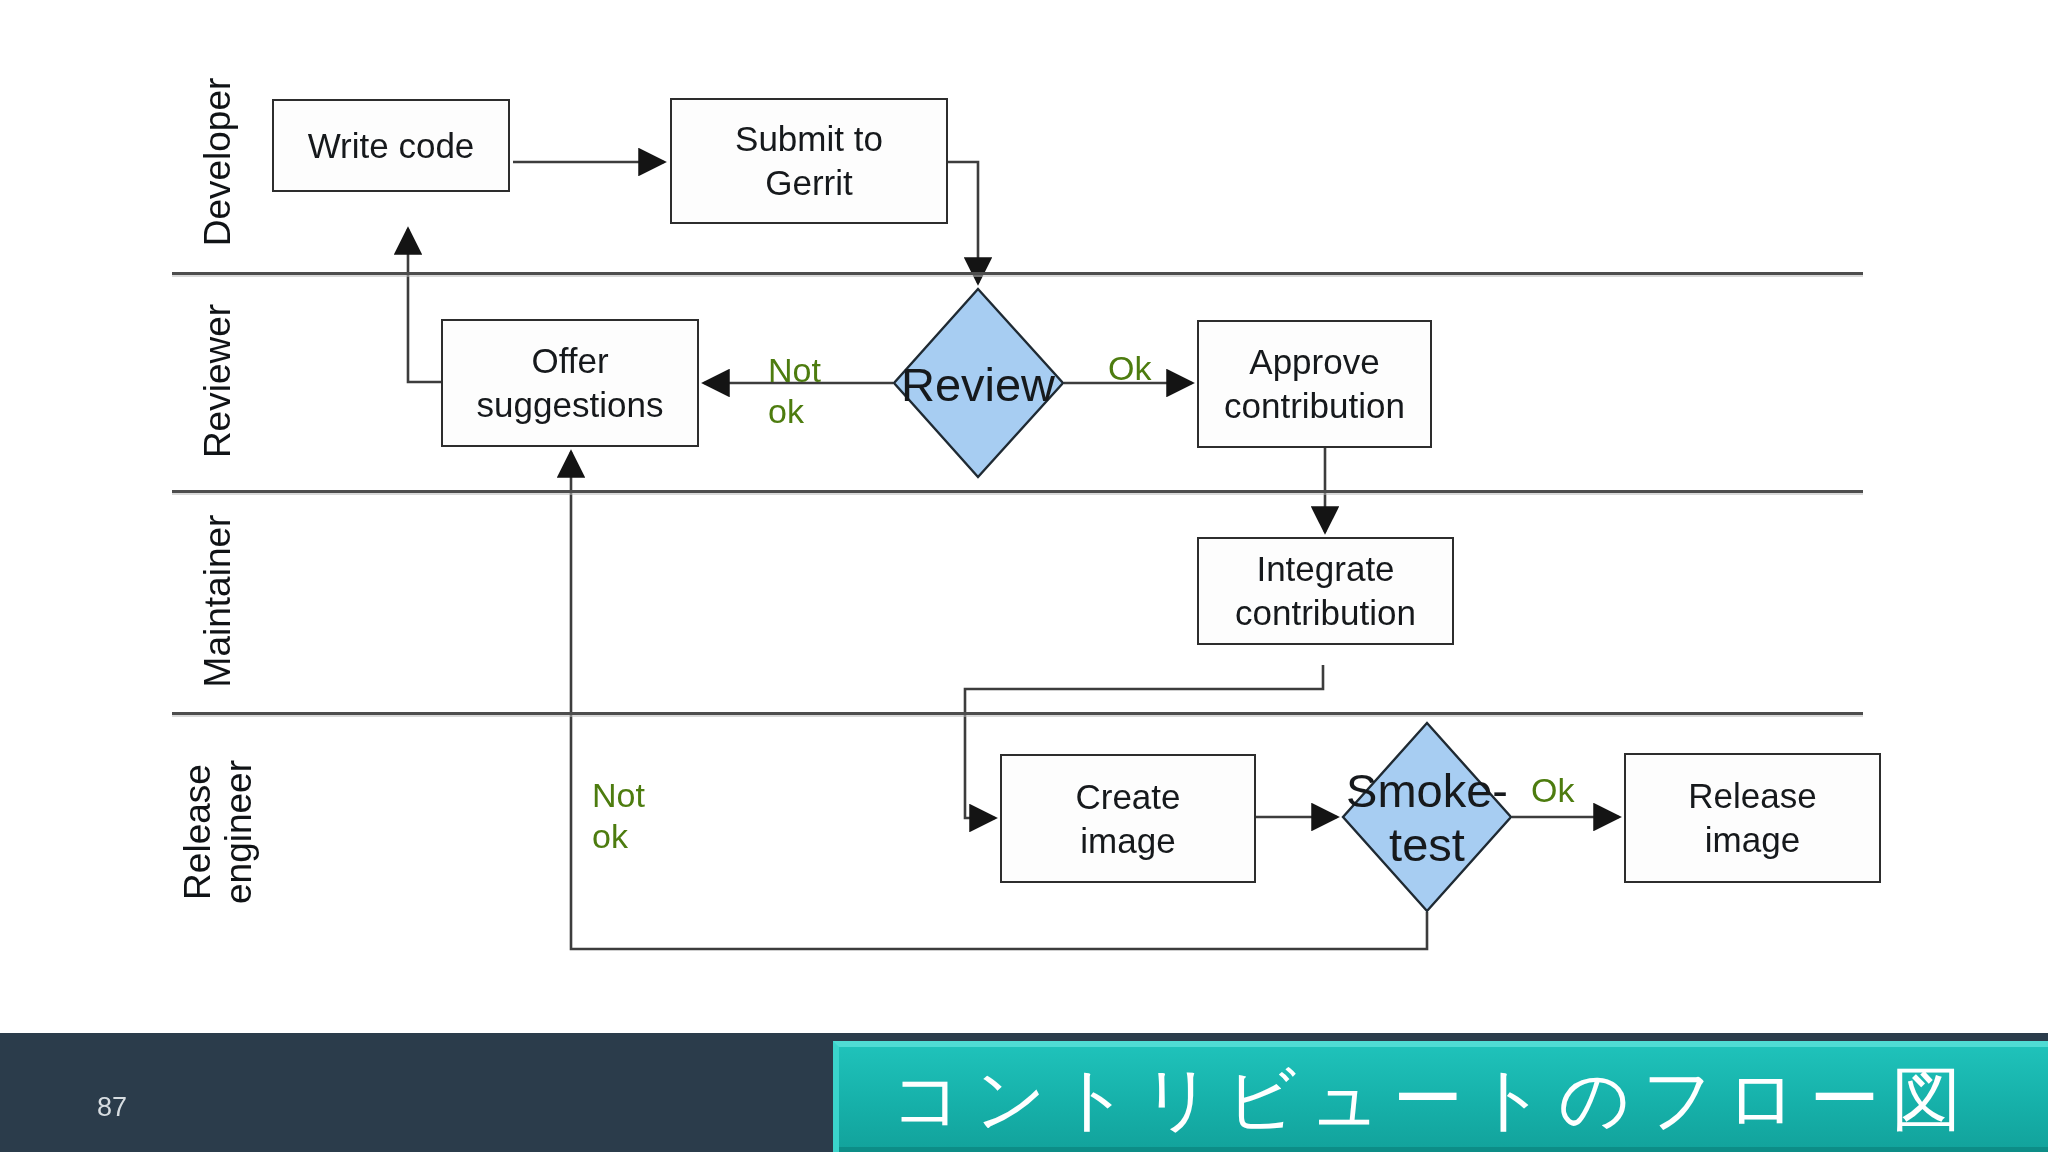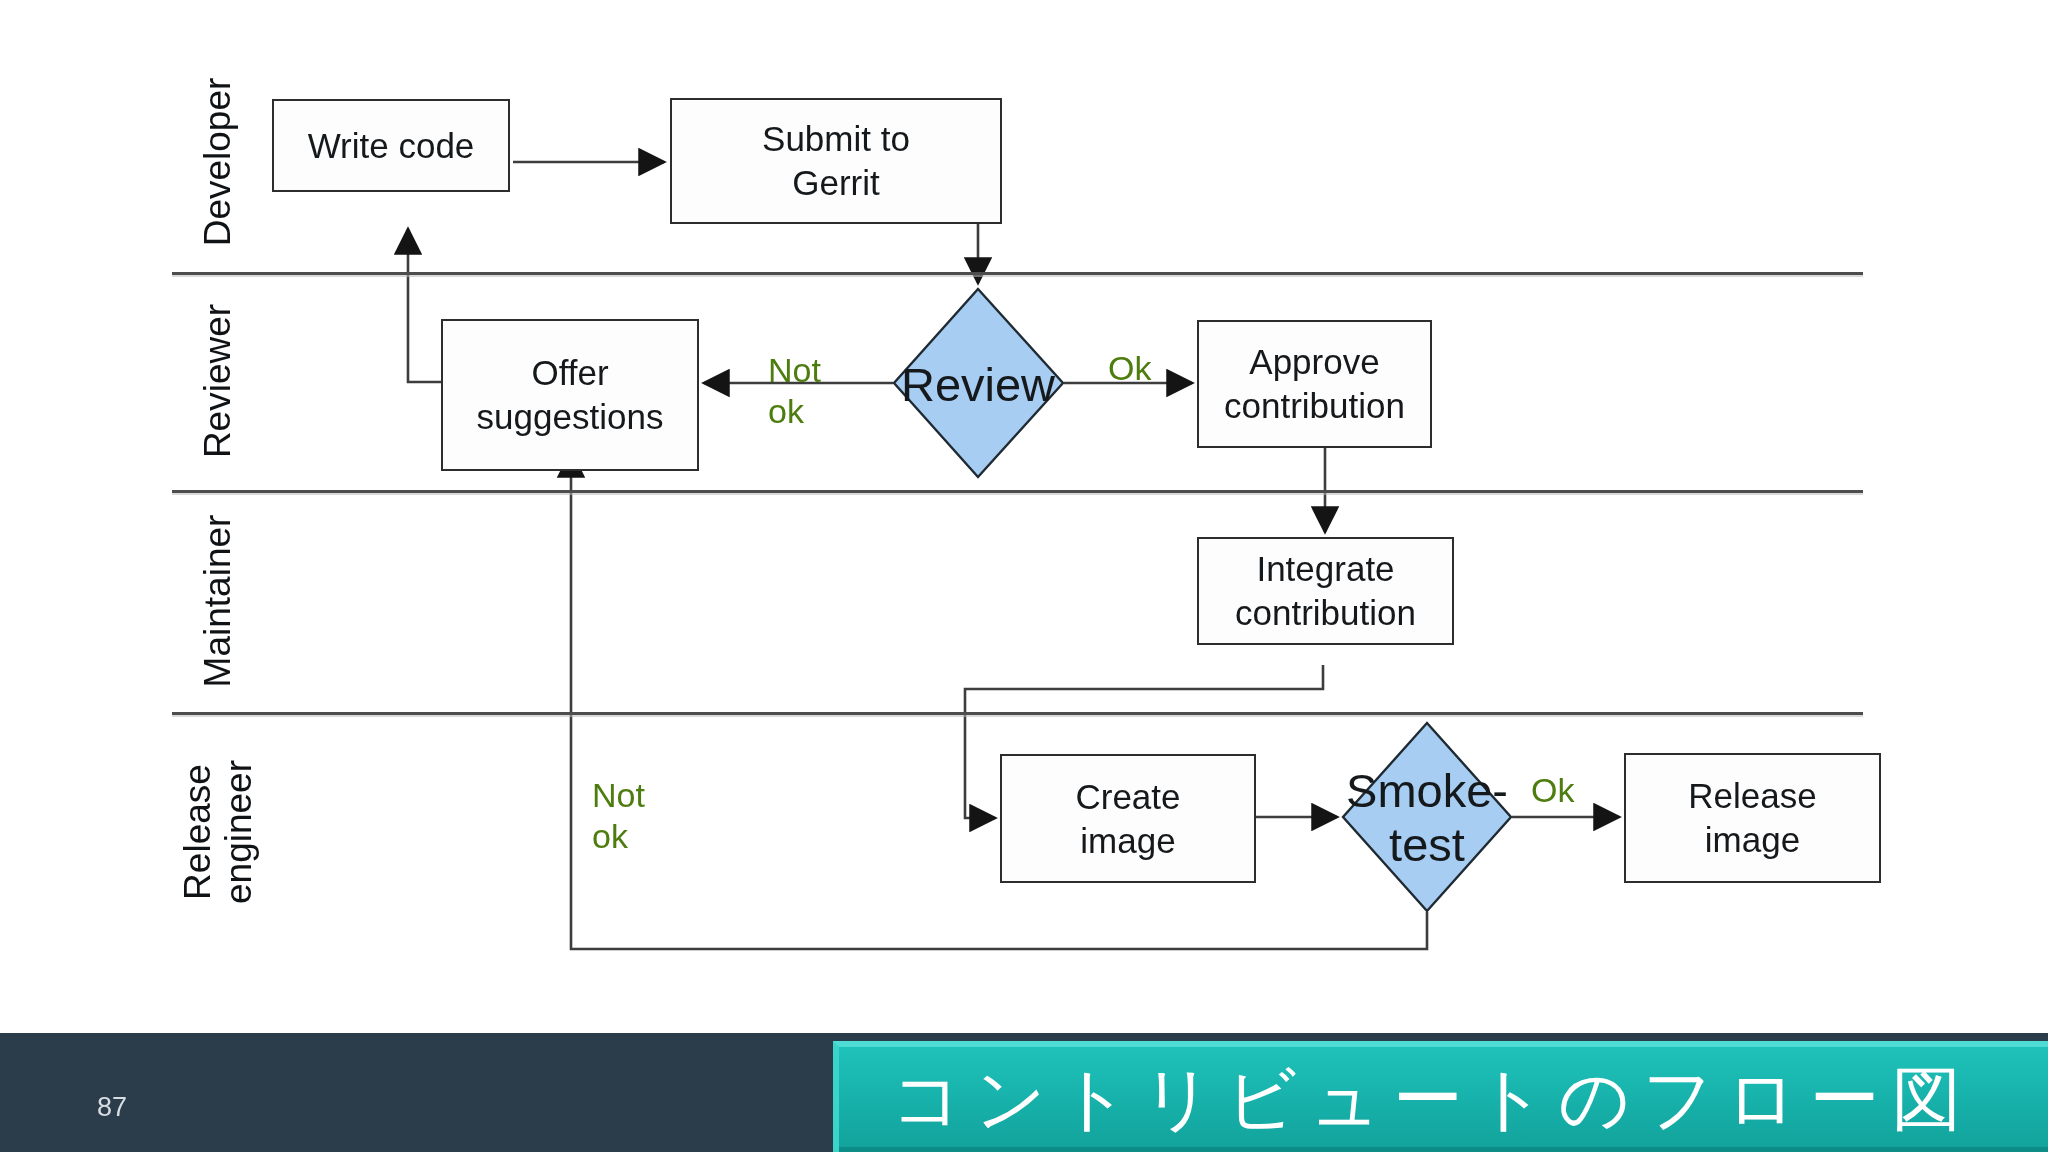--- a/index.html
+++ b/index.html
@@ -99,25 +99,25 @@
 <div class="lane-label" style="top:381px"><span>Reviewer</span></div>
 <div class="lane-label" style="top:601px"><span>Maintainer</span></div>
 <div class="lane-label" style="top:832px">
   <div>Release</div>
   <div>engineer</div>
 </div>
 
 <div class="node" style="left:272px;top:99px;width:238px;height:93px">
   <span>Write code</span>
 </div>
-<div class="node" style="left:670px;top:98px;width:332px;height:126px">
+<div class="node" style="left:670px;top:98px;width:278px;height:126px">
   <span>Submit to</span>
   <span>Gerrit</span>
 </div>
-<div class="node" style="left:441px;top:319px;width:258px;height:152px">
+<div class="node" style="left:441px;top:319px;width:258px;height:128px">
   <span>Offer</span>
   <span>suggestions</span>
 </div>
 <div class="node" style="left:1197px;top:320px;width:235px;height:128px">
   <span>Approve</span>
   <span>contribution</span>
 </div>
 <div class="node" style="left:1197px;top:537px;width:257px;height:108px">
   <span>Integrate</span>
   <span>contribution</span>

